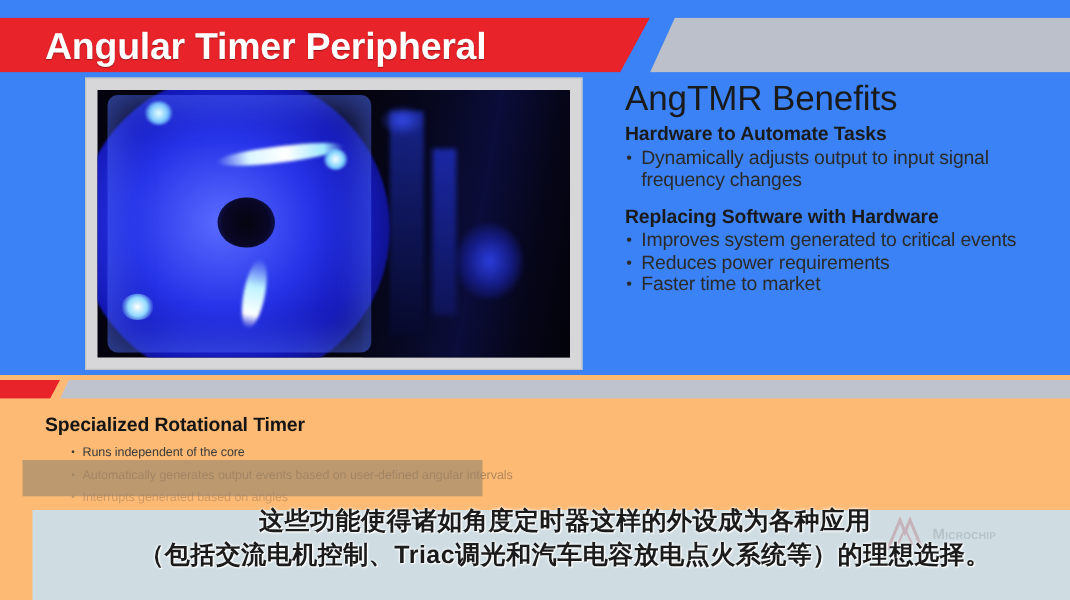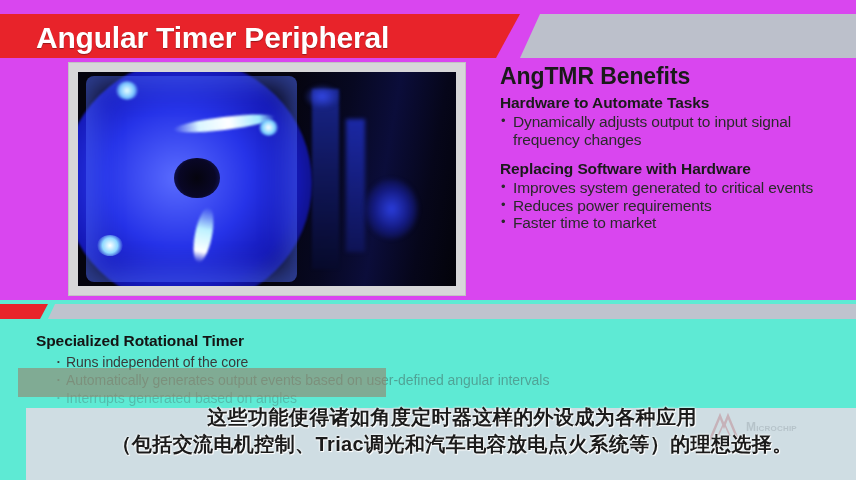--- a/index.html
+++ b/index.html
@@ -2,21 +2,21 @@
 <html><head>
 <meta charset="utf-8">
 <style>
   html,body{margin:0;padding:0;background:#fff;}
   body{width:856px;height:480px;overflow:hidden;
        font-family:"Liberation Sans",sans-serif;-webkit-font-smoothing:none;}
 
   #stage{position:relative;width:856px;height:480px;background:#ffffff;overflow:hidden;}
 
   
-  #slide1{position:absolute;left:0;top:0;width:856px;height:300px;background:#d946ef;}
+  #slide1{position:absolute;left:0;top:0;width:856px;height:300px;background:#3b82f6;}
 
   
   #banner-wrap{position:absolute;left:0;top:14px;width:856px;height:44px;}
   #banner-red{position:absolute;left:0;top:0;width:520px;height:44px;background:#e8232a;
     -webkit-clip-path:polygon(0 0,520px 0,496px 44px,0 44px);
             clip-path:polygon(0 0,520px 0,496px 44px,0 44px);}
   #banner-gray{position:absolute;left:520px;top:0;width:336px;height:44px;background:#bcc0cb;
     -webkit-clip-path:polygon(20px 0,336px 0,336px 44px,0 44px);
             clip-path:polygon(20px 0,336px 0,336px 44px,0 44px);}
   #banner-title{position:absolute;left:36px;top:7px;color:#ffffff;font-size:30px;
@@ -50,39 +50,39 @@
     background:linear-gradient(180deg,#1b2a9e 0%,#121a66 45%,#070a2c 100%);filter:blur(1.6px);opacity:.85;}
   #bar-b{position:absolute;left:71%;top:22%;width:5%;height:62%;
     background:linear-gradient(180deg,#2030c4 0%,#10165e 100%);filter:blur(2px);opacity:.8;}
   #blob-r{left:76%;top:50%;width:14%;height:28%;
     background:radial-gradient(ellipse,#2a3ddc 0%,#151c86 45%,rgba(10,12,60,0) 80%);filter:blur(2px);}
   #blob-t{left:60%;top:6%;width:9%;height:11%;
     background:radial-gradient(ellipse,#3348e6 0%,rgba(12,16,70,0) 75%);filter:blur(2px);}
 
   
   #benefits{position:absolute;left:500px;top:63px;width:352px;color:#1a1a1a;}
-  .h1{font-size:23px;font-weight:bold;margin:0 0 4px 0;letter-spacing:-.1px;}
+  .h1{font-size:28px;font-weight:normal;margin:0 0 4px 0;letter-spacing:-.1px;}
   .h2{font-size:15.5px;font-weight:bold;margin:0 0 1px 0;letter-spacing:-.1px;}
   .bul{font-size:15.5px;line-height:17.5px;margin:0 0 0 0;padding-left:13px;
        position:relative;letter-spacing:-.15px;color:#2a2a2a;}
   .bul:before{content:"\2022";position:absolute;left:1px;top:-1px;font-size:13px;}
   .gap{height:12px;}
 
   
   #slide2{position:absolute;left:0;top:300px;width:856px;height:180px;
-    background:#5eead4;overflow:hidden;}
+    background:#fdba74;overflow:hidden;}
   #s2-red{position:absolute;left:0;top:4px;width:48px;height:15px;background:#e8232a;
     -webkit-clip-path:polygon(0 0,48px 0,40px 15px,0 15px);
             clip-path:polygon(0 0,48px 0,40px 15px,0 15px);}
   #s2-gray{position:absolute;left:48px;top:4px;width:808px;height:15px;background:#bfc3ce;
     -webkit-clip-path:polygon(7px 0,808px 0,808px 15px,0 15px);
             clip-path:polygon(7px 0,808px 0,808px 15px,0 15px);}
   #s2-body{position:absolute;left:0;top:22px;width:856px;height:158px;color:#141414;}
   .s2h{position:absolute;font-size:15.5px;font-weight:bold;letter-spacing:-.1px;}
-  .s2b{position:absolute;font-size:14px;line-height:13px;letter-spacing:-.05px;color:#3a3a3a;
+  .s2b{position:absolute;font-size:10px;line-height:13px;letter-spacing:-.05px;color:#3a3a3a;
        padding-left:9px;}
   .s2b:before{content:"\2022";position:absolute;left:0;top:-1px;font-size:8px;}
   .faded{opacity:.40;}
   .faded2{opacity:.26;}
 
   
   #tan-band{position:absolute;left:18px;top:368px;width:368px;height:29px;
     background:rgba(150,133,108,.62);}
 
   

